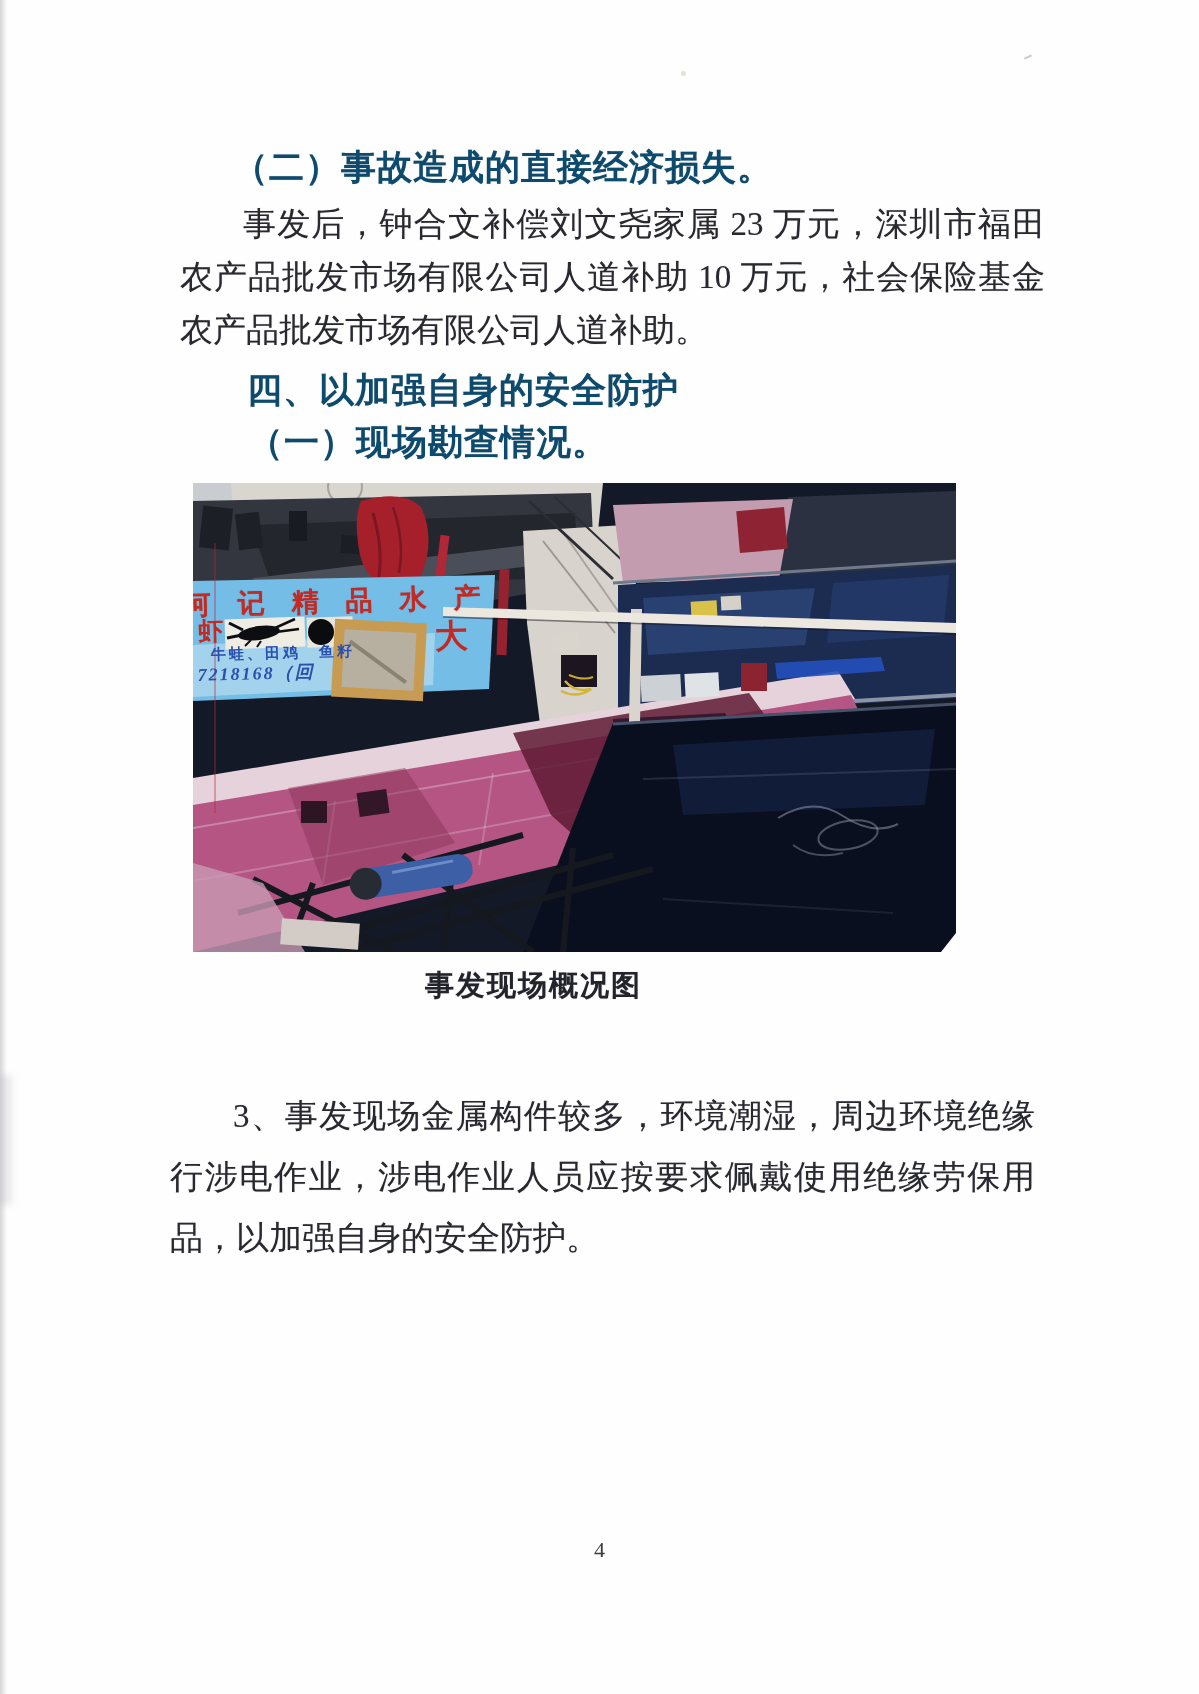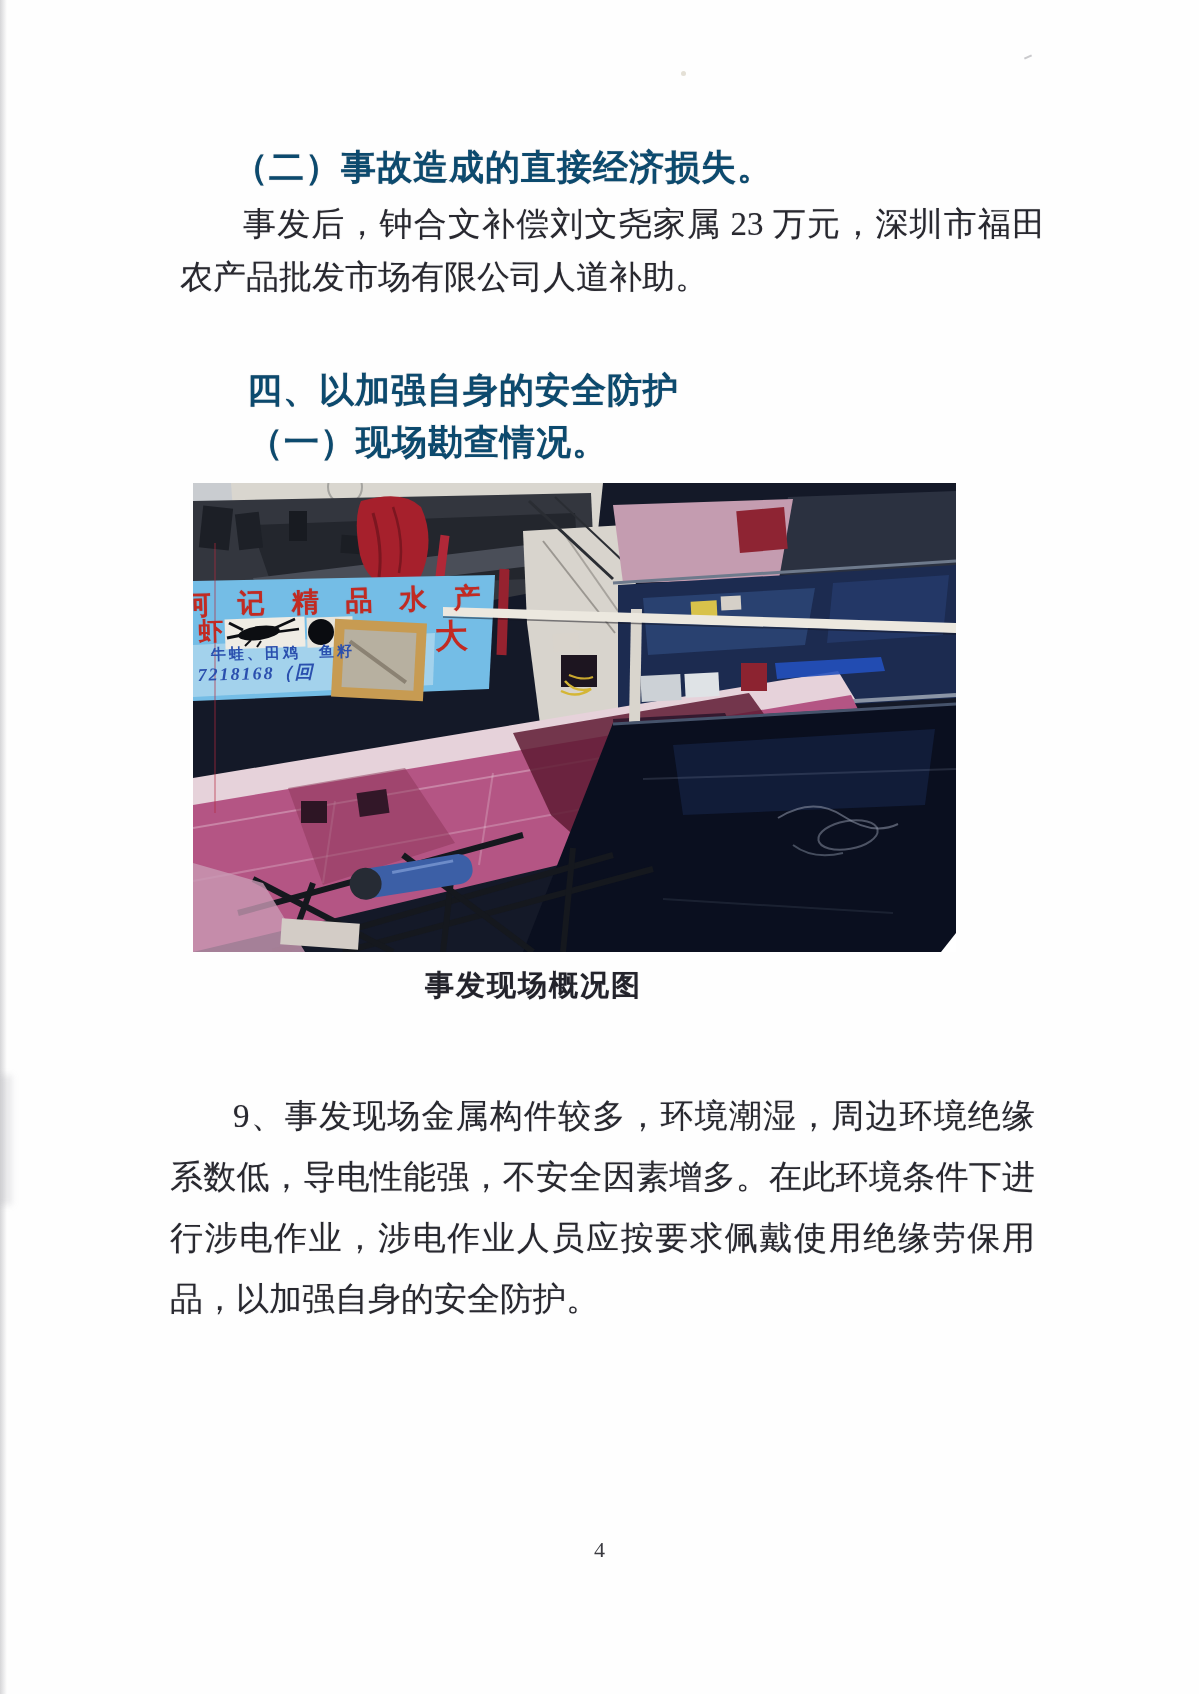--- a/index.html
+++ b/index.html
@@ -67,20 +67,21 @@
 <div class="page">
   <div class="scan-edge-left"></div>
   <div class="scan-smudge"></div>
   <div class="speck1"></div>
   <div class="speck2"></div>
 
   <div class="heading h-loss">（二）事故造成的直接经济损失。</div>
 
   <div class="para p-compensation">
     <div class="line indent">事发后，钟合文补偿刘文尧家属 23 万元，深圳市福田</div>
+    <div class="line">农产品批发市场有限公司人道补助 10 万元，社会保险基金</div>
     <div class="line last">农产品批发市场有限公司人道补助。</div>
   </div>
 
   <div class="heading h-cause">四、以加强自身的安全防护</div>
   <div class="heading h-survey">（一）现场勘查情况。</div>
 
   <figure class="photo">
     <svg width="763" height="469" viewBox="0 0 763 469">
 
       <rect x="0" y="0" width="763" height="469" fill="#141928"></rect>
@@ -229,20 +230,19 @@
       <div class="overlay banner-xia">虾</div>
       <div class="overlay banner-products">牛蛙、田鸡　鱼籽</div>
       <div class="overlay banner-phone">7218168（回</div>
       <div class="overlay banner-da">大</div>
     </div>
   </figure>
 
   <div class="caption">事发现场概况图</div>
 
   <div class="para p-analysis">
-    <div class="line indent">9、事发现场金属构件较多，环境潮湿，周边环境绝缘</div>
-    <div class="line">系数低，导电性能强，不安全因素增多。在此环境条件下进</div>
+    <div class="line indent">3、事发现场金属构件较多，环境潮湿，周边环境绝缘</div>
     <div class="line">行涉电作业，涉电作业人员应按要求佩戴使用绝缘劳保用</div>
     <div class="line last">品，以加强自身的安全防护。</div>
   </div>
 
   <div class="page-number">4</div>
 </div>
 
 </body></html>

